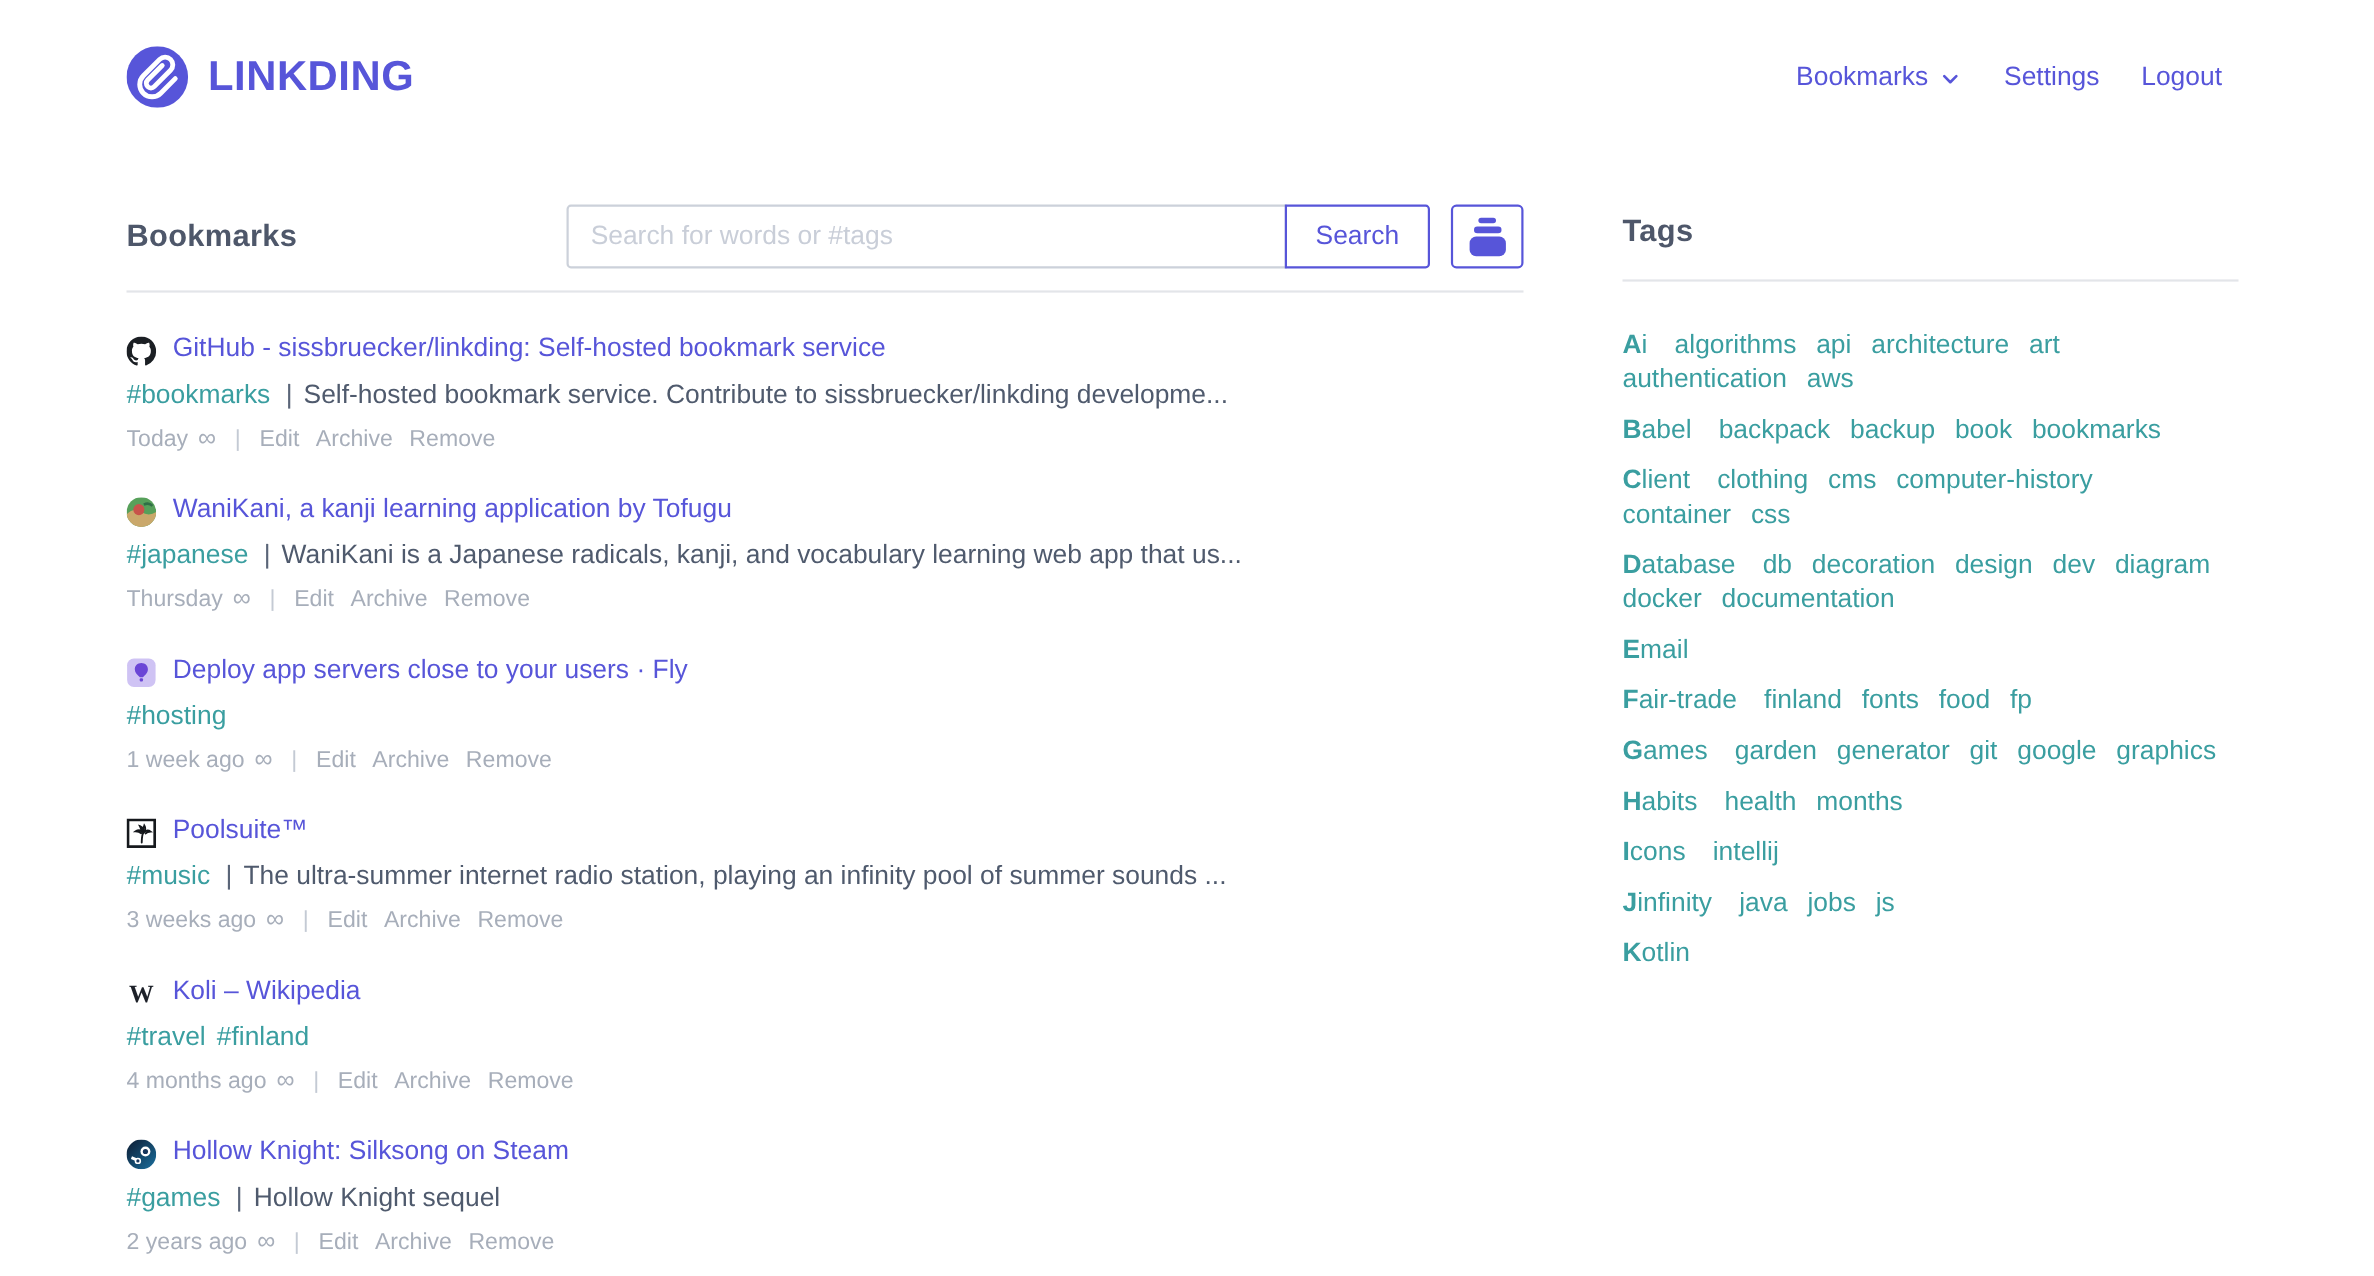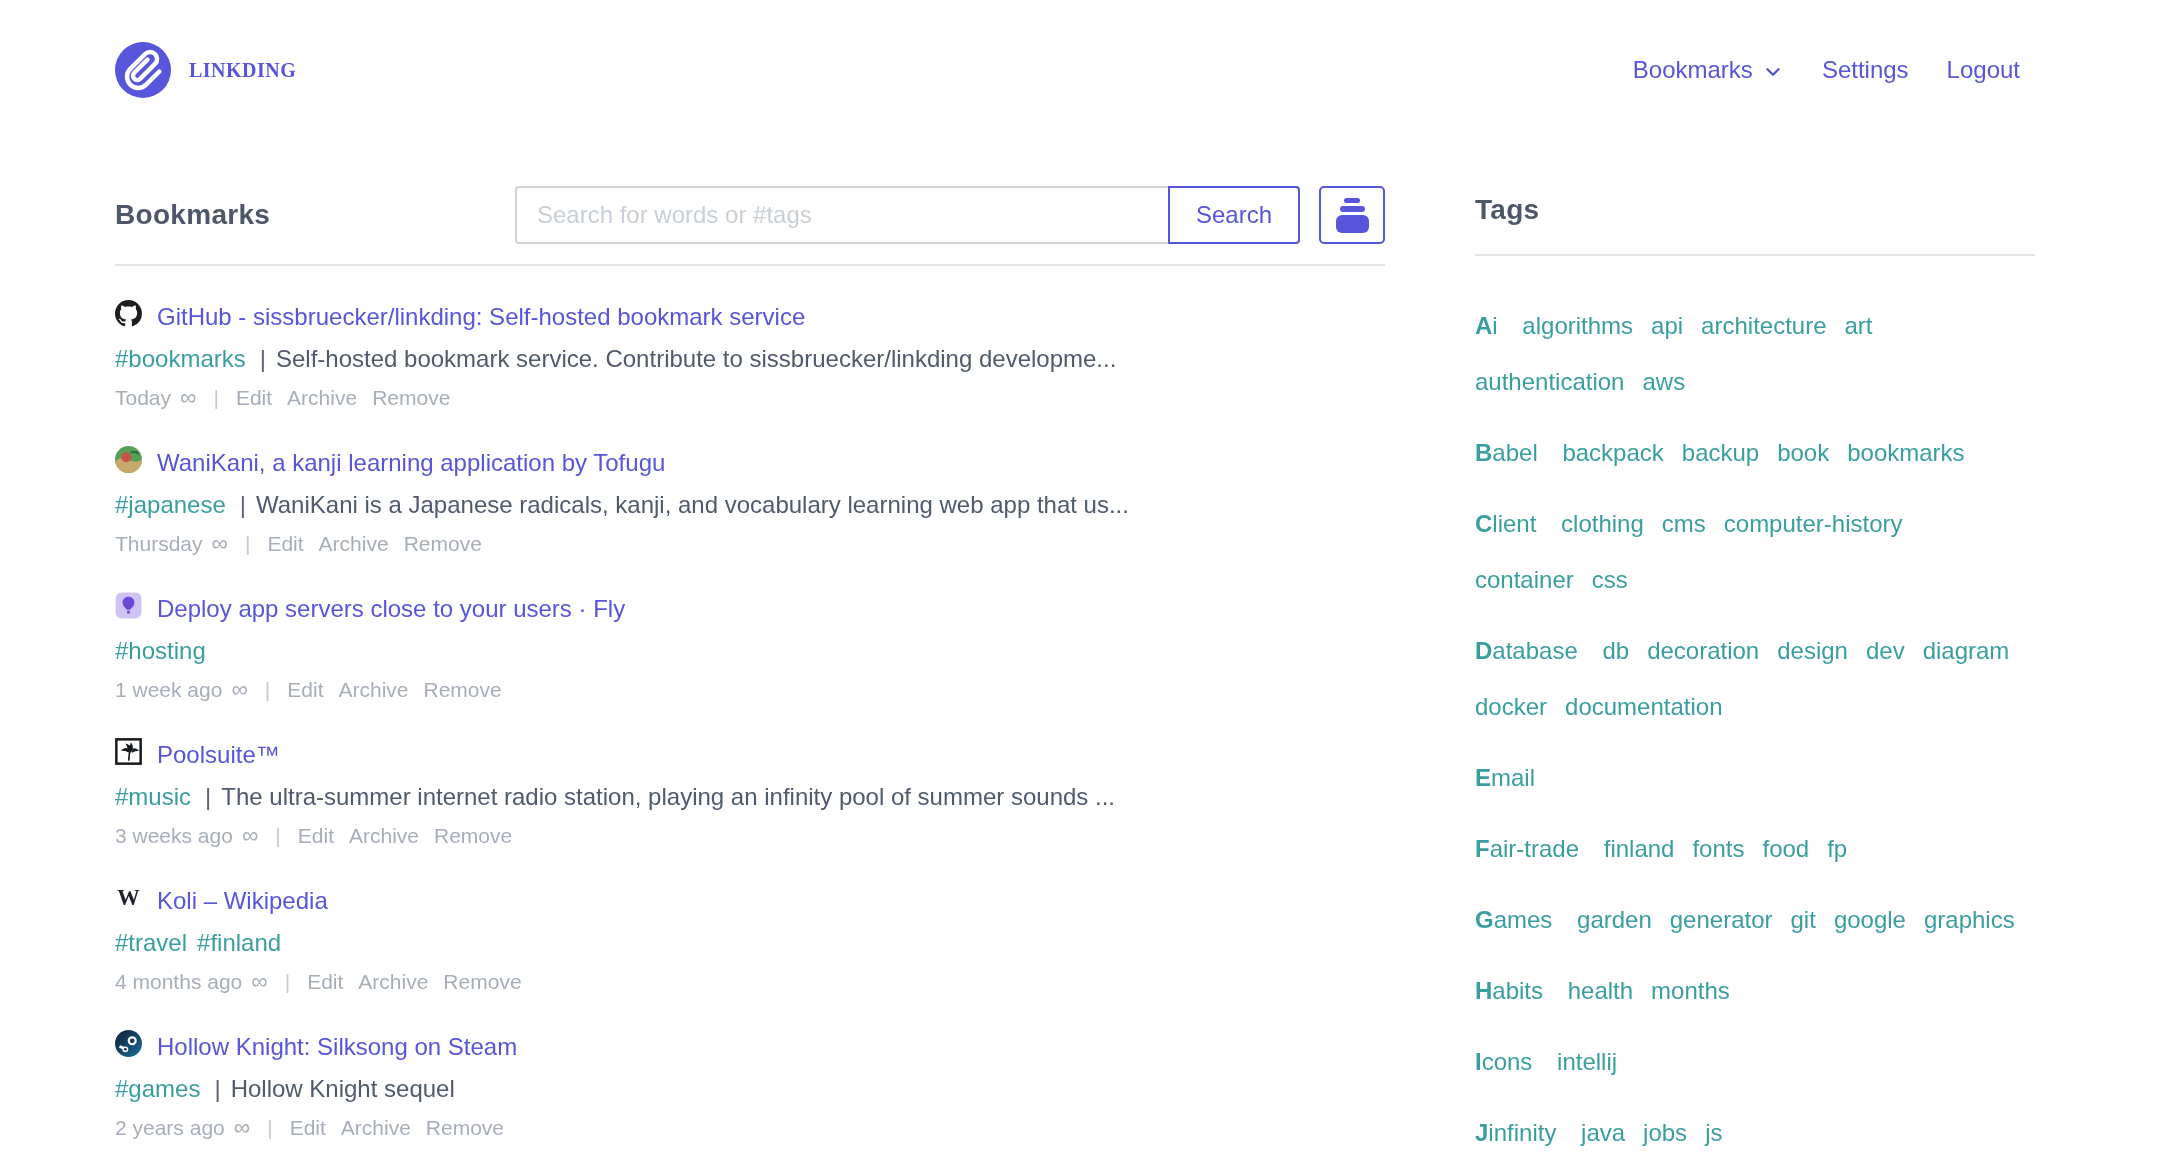--- a/index.html
+++ b/index.html
@@ -9,21 +9,21 @@
     color: var(--c-text, #4f5a6d);
     -webkit-font-smoothing: antialiased;
   }
   a { text-decoration: none; cursor: pointer; }
   .page { width: 2158px; height: 1160px; position: relative; }
 
   
   header { display: flex; align-items: center; padding: 42px 138px 0 115px; }
   .brand { display: flex; align-items: center; gap: 18px; }
   .brand svg { width: 56px; height: 56px; display: block; }
-  .brand-name { font-size: 20px; font-weight: 700; color: var(--c-primary, #5755d9); letter-spacing: 0.5px; font-family: Liberation Serif, serif; }
+  .brand-name { font-size: 38px; font-weight: 700; color: var(--c-primary, #5755d9); letter-spacing: 0.5px; }
   nav { margin-left: auto; display: flex; align-items: center; gap: 38px; font-size: 24px; }
   .btn-primary {
     background: var(--c-primary, #5755d9); color: #fff; border: none; border-radius: 5px;
     font-size: 24px; font-family: inherit; padding: 15px 25px; cursor: pointer;
   }
   nav a { color: var(--c-primary, #5755d9); display: flex; align-items: center; gap: 9px; }
   .chev { width: 22px; height: 22px; margin-top: 3px; }
 
   
   .content { display: flex; gap: 90px; padding: 0 0 0 115px; margin-top: 88px; }
@@ -53,37 +53,37 @@
   }
   .stack-icon { display: flex; flex-direction: column; align-items: center; gap: 3px; }
   .stack-icon i { display: block; background: var(--c-primary, #5755d9); }
   .stack-icon .s1 { width: 16px; height: 5px; border-radius: 3px; }
   .stack-icon .s2 { width: 25px; height: 6px; border-radius: 3px; }
   .stack-icon .s3 { width: 33px; height: 18px; border-radius: 6px; }
 
   
   .bookmark-list { list-style: none; margin-top: 34px; }
   .bookmark { margin-bottom: 35px; }
-  .title-row { display: flex; align-items: flex-start; gap: 15px; font-size: 24px; line-height: 33px; }
+  .title-row { display: flex; align-items: flex-end; gap: 15px; font-size: 24px; line-height: 33px; }
   .favicon { width: 27px; height: 27px; flex: none; display: flex; }
   .favicon svg { width: 27px; height: 27px; display: block; }
   .title { color: var(--c-primary, #5755d9); }
   .desc-row { margin-top: 9px; font-size: 24px; line-height: 33px; color: var(--c-text, #4f5a6d);
               white-space: nowrap; overflow: hidden; }
   .desc-row .tag { color: var(--c-tag, #3a9ea0); margin-right: 10px; }
   .desc-row .sep { color: #5a6578; margin: 0 10px 0 4px; }
   .meta-row { margin-top: 9px; font-size: 21px; color: var(--c-meta, #a7aeba); display: flex; align-items: baseline; }
   .meta-row .date { }
   .meta-row .wayback { color: var(--c-meta, #a7aeba); font-size: 23px; margin-left: 9px; }
   .meta-row .msep { margin: 0 17px; color: #c4cad4; }
   .meta-row .action { color: var(--c-meta, #a7aeba); margin-right: 15px; }
 
   
   .tag-cloud { margin-top: 42px; font-size: 24px; }
-  .tag-group { margin-bottom: 15px; line-height: 56px; }
+  .tag-group { margin-bottom: 15px; line-height: 31px; }
   .tag-group a { color: var(--c-tag, #3a9ea0); margin-right: 18px; display: inline-block; }
   .tag-group .initial { font-weight: 700; }
 </style>
 </head>
 <body>
 
 <div class="page">
 
   <header>
     <a class="brand">

